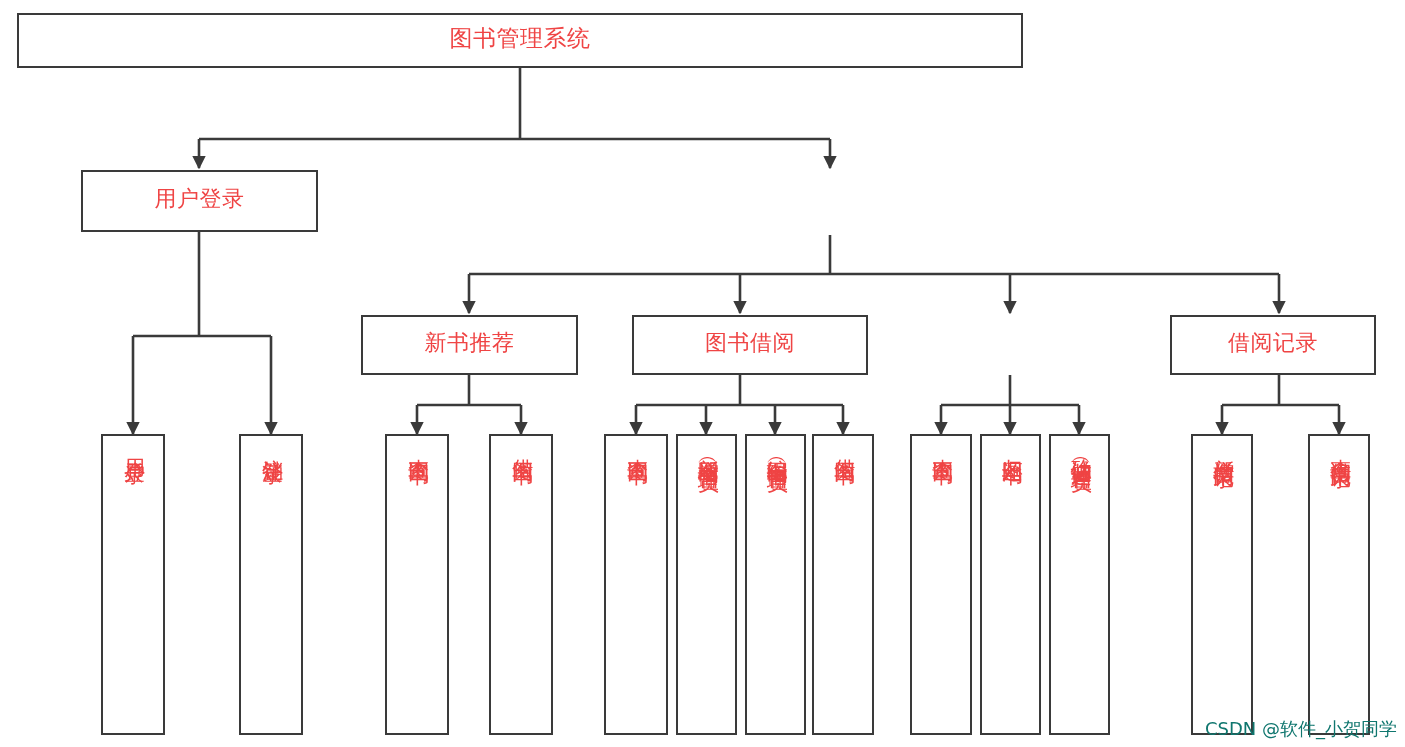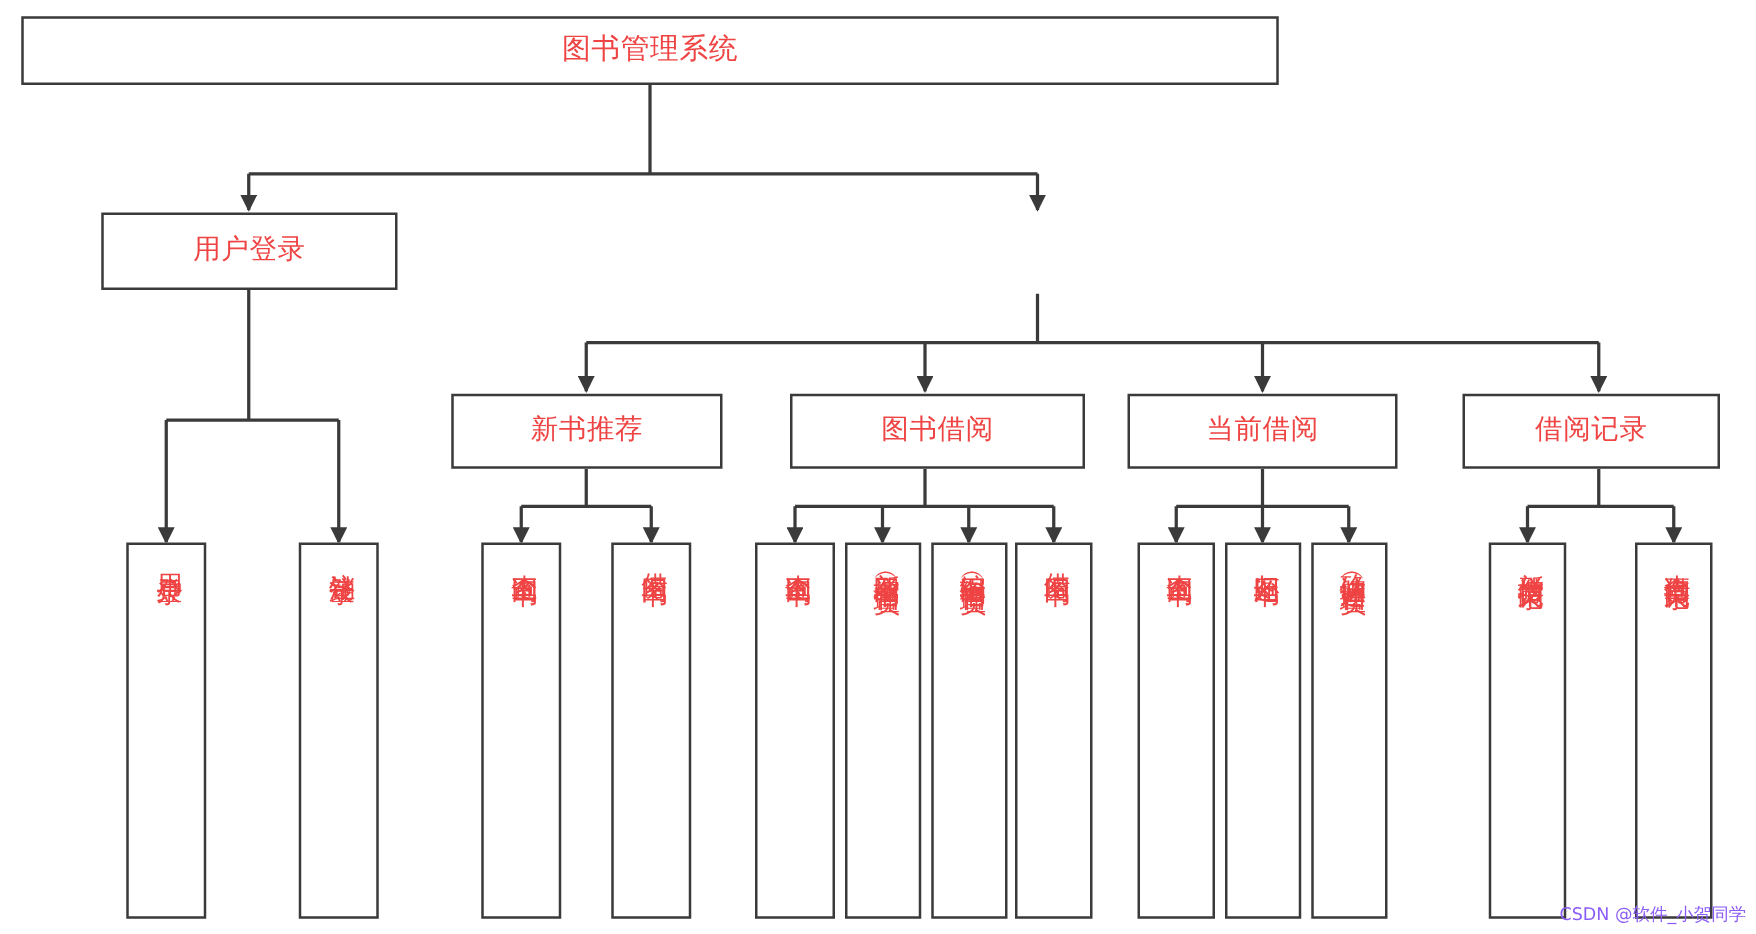--- a/index.html
+++ b/index.html
@@ -63,22 +63,22 @@
     text-orientation: upright;
     font-size: 21px;
     line-height: 1.12;
     letter-spacing: 2px;
     white-space: nowrap;
   }
   .watermark {
     position: absolute;
     right: 8px;
     bottom: 6px;
-    font-size: 14px;
-    color: #8b5cf6;
+    font-size: 18px;
+    color: #0f766e;
     white-space: nowrap;
     z-index: 5;
     font-family: "DejaVu Sans", "Liberation Sans", sans-serif;
   }
 </style>
 </head>
 <body>
 
 <div id="canvas">
 
@@ -139,23 +139,20 @@
   <div class="node horiz" style="left:81px; top:170px; width:237px; height:62px;">
     <span class="label">用户登录</span>
   </div>
 
   <div class="node horiz" style="left:361px; top:315px; width:217px; height:60px;">
     <span class="label">新书推荐</span>
   </div>
   <div class="node horiz" style="left:632px; top:315px; width:236px; height:60px;">
     <span class="label">图书借阅</span>
   </div>
-  <div class="node horiz" style="left:902px; top:315px; width:216px; height:60px;">
-    <span class="label">当前借阅</span>
-  </div>
   <div class="node horiz" style="left:1170px; top:315px; width:206px; height:60px;">
     <span class="label">借阅记录</span>
   </div>
 
   <div class="node vert" style="left:101px; top:434px; width:64px; height:301px;">
     <span class="label">用户登录</span>
   </div>
   <div class="node vert" style="left:239px; top:434px; width:64px; height:301px;">
     <span class="label">注销登录</span>
   </div>

